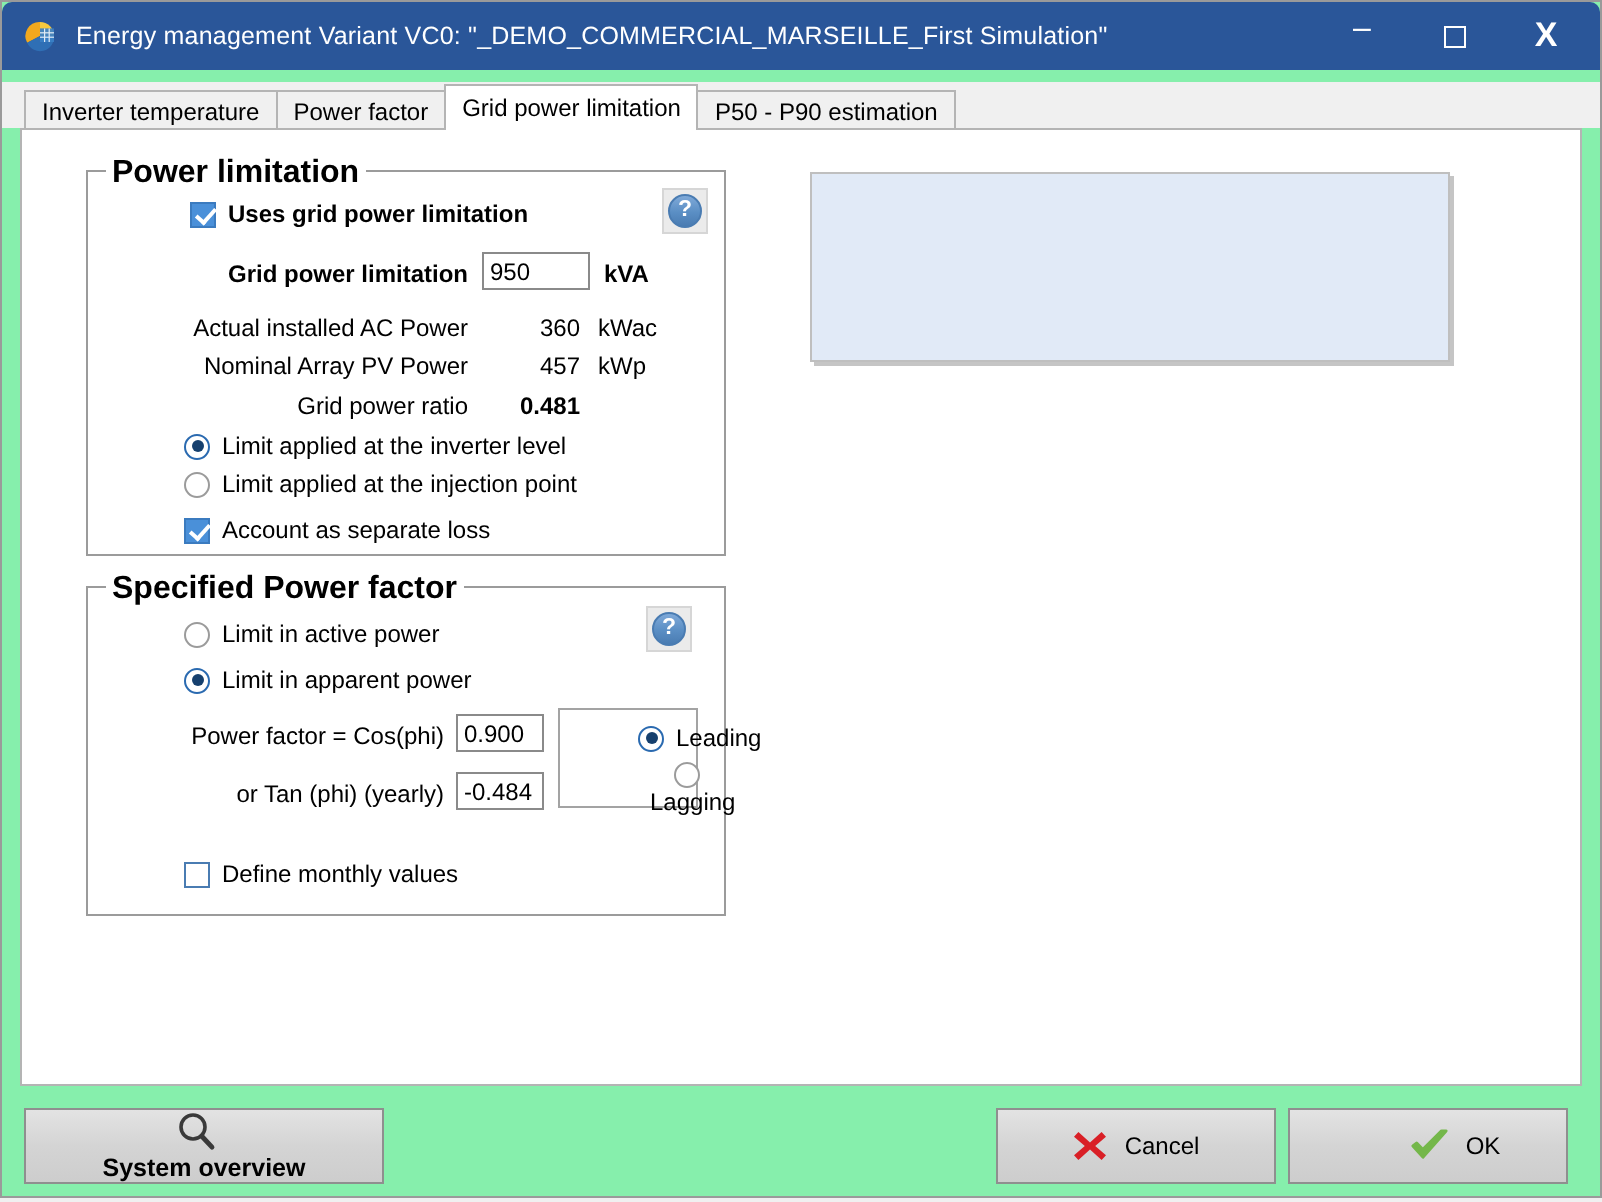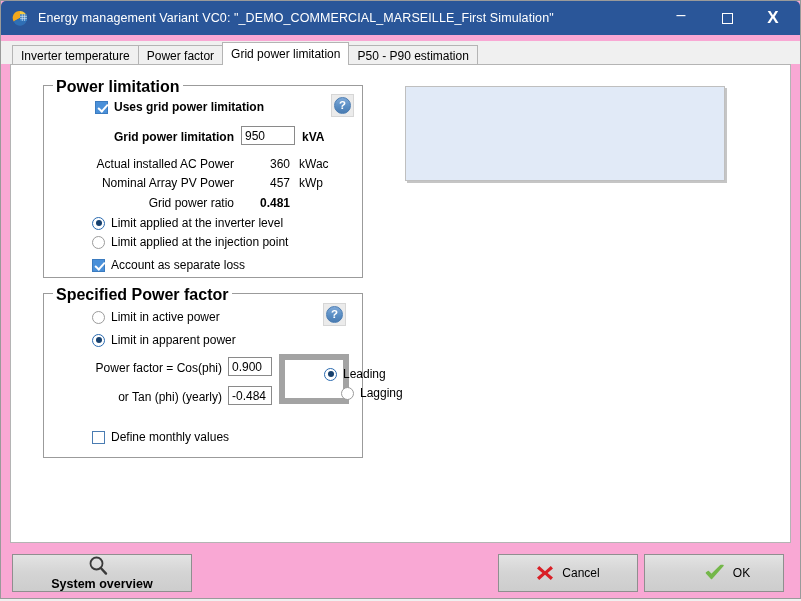--- a/index.html
+++ b/index.html
@@ -14,21 +14,21 @@
     background: #f0f0f0;
     overflow: hidden;
     -webkit-font-smoothing: antialiased;
   }
 
   
   .window {
     position: absolute;
     left: 0; top: 0;
     width: 801px; height: 599px;
-    background: #f9a8d4;
+    background: #86efac;
     border: 1px solid #9a9a9a;
     box-sizing: border-box;
     display: flex;
     flex-direction: column;
   }
 
   
   .titlebar {
     height: 34px;
     min-height: 34px;
@@ -265,21 +265,21 @@
     padding: 0 3px;
     display: flex;
     align-items: center;
     height: 19px;
     cursor: text;
   }
 
   
   .inner-box {
     position: absolute;
-    border: 6px solid #a3a3a3;
+    border: 1px solid #a3a3a3;
     background: #ffffff;
     box-sizing: border-box;
   }
 
   
   .preview-panel {
     position: absolute;
     left: 394px; top: 21px;
     width: 320px; height: 95px;
     background: #e1eaf7;
@@ -450,21 +450,21 @@
         <div class="lbl r" style="left:30px; top:96px; width:148px;">or Tan (phi) (yearly)</div>
         <div class="tinput" style="left:184px; top:92px; width:44px;">
           <span>-0.484</span>
         </div>
 
         <div class="inner-box" style="left:235px; top:60px; width:70px; height:50px;">
           <div class="row" style="left:7px; top:7px;">
             <span class="rb checked"></span>
             <span class="rb-label">Leading</span>
           </div>
-          <div class="row" style="left:24px; top:26px;">
+          <div class="row" style="left:7px; top:26px;flex-direction:column;">
             <span class="rb"></span>
             <span class="rb-label">Lagging</span>
           </div>
         </div>
 
         <div class="row" style="left:16px; top:136px;">
           <span class="cb"></span>
           <span class="cb-label">Define monthly values</span>
         </div>
       </div>

